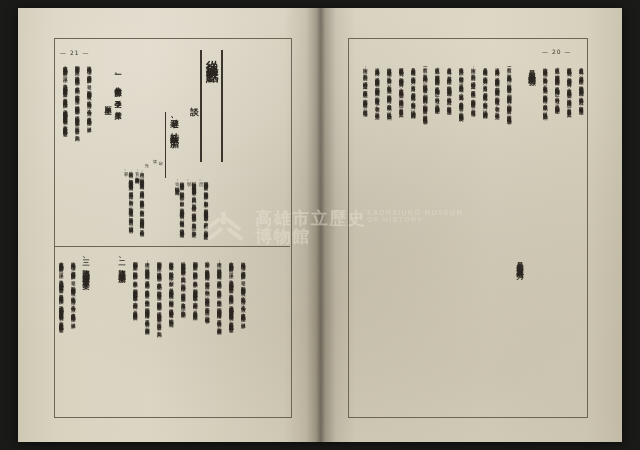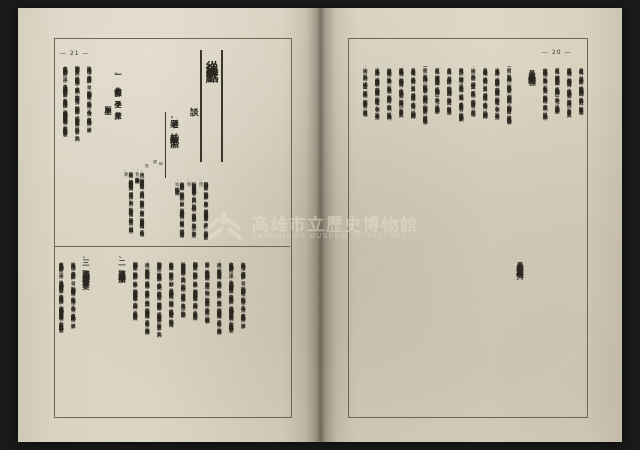--- a/index.html
+++ b/index.html
@@ -112,21 +112,21 @@
     gap: 6px;
     opacity: 0.48;
     pointer-events: none;
   }
   .wm-mark { width: 42px; height: 40px; position: relative; }
   .wm-mark span {
     position: absolute;
     background: #e8e3d3;
     border-radius: 1px;
   }
-  .wm-text { display: flex; flex-direction: column; line-height: 1.05; }
+  .wm-text { display: flex; flex-direction: row; line-height: 1.05; margin-left: 17px; }
   .wm-cn {
     font-size: 17px; font-weight: bold; color: #e9e4d4;
     letter-spacing: 1.5px; font-family: "DejaVu Sans", sans-serif;
   }
   .wm-en {
     font-size: 6.6px; color: #e9e4d4; letter-spacing: 1.6px;
     font-family: "Liberation Sans", sans-serif;
   }
   
   .hdiv {

